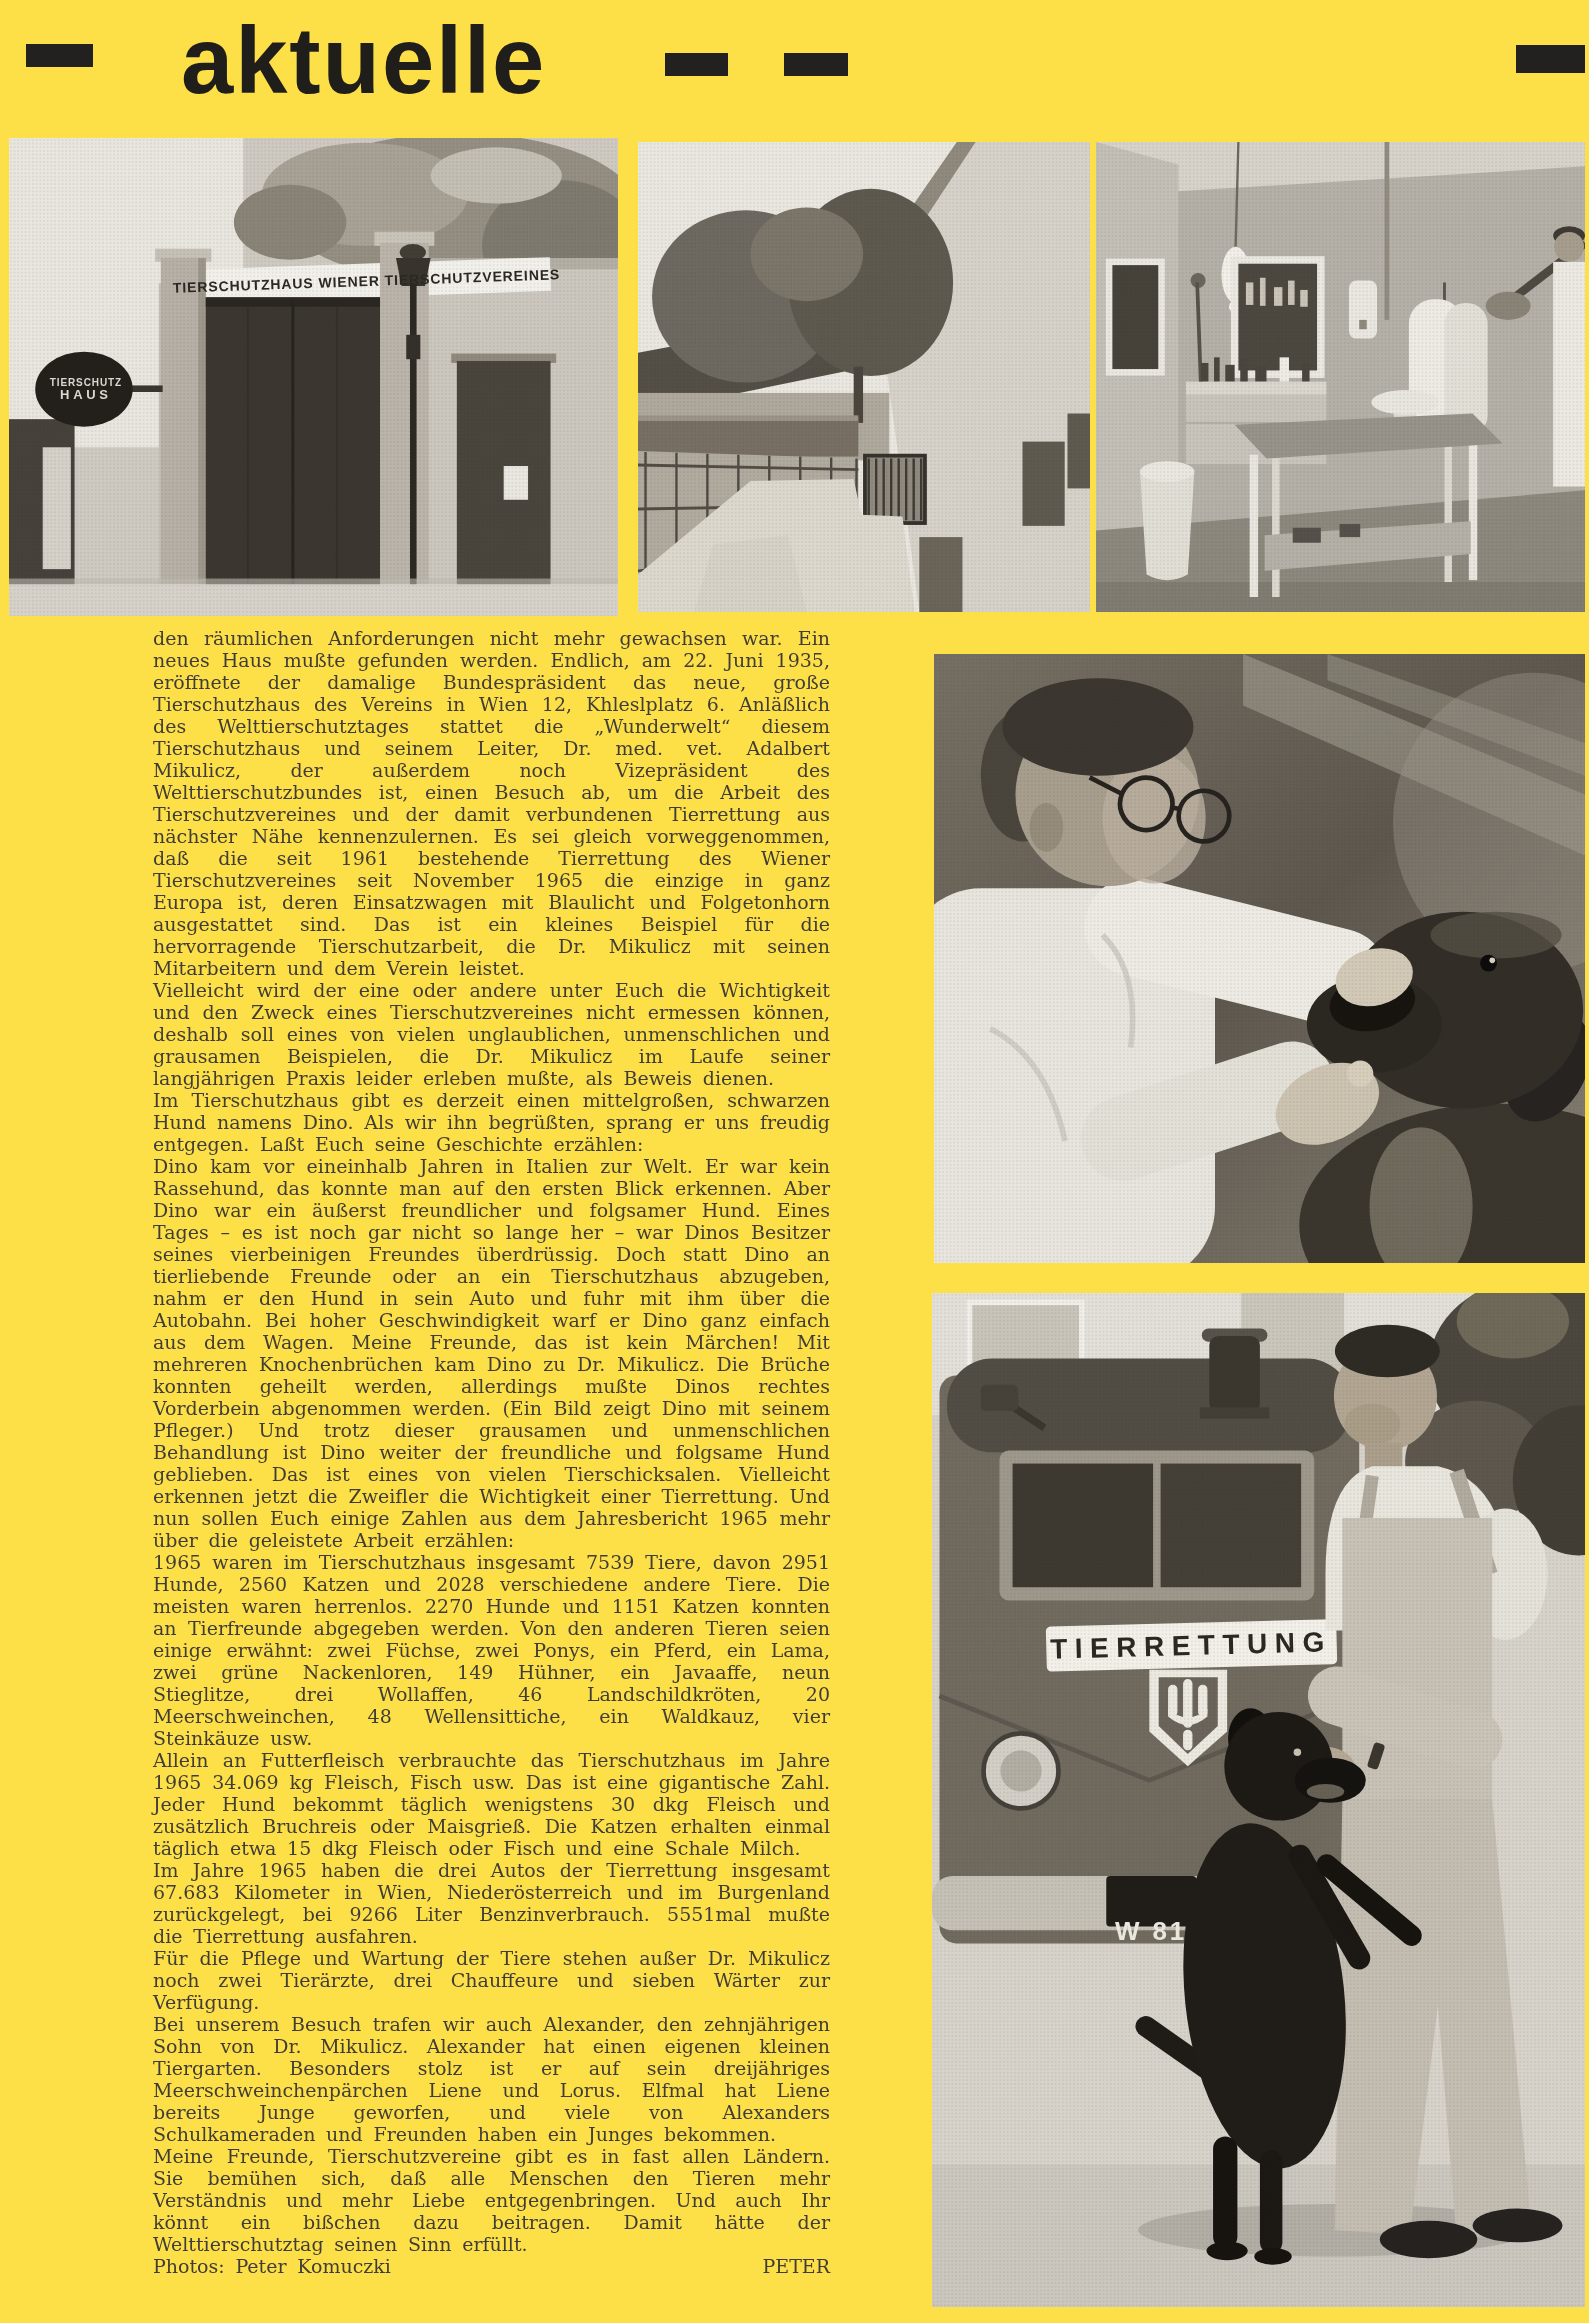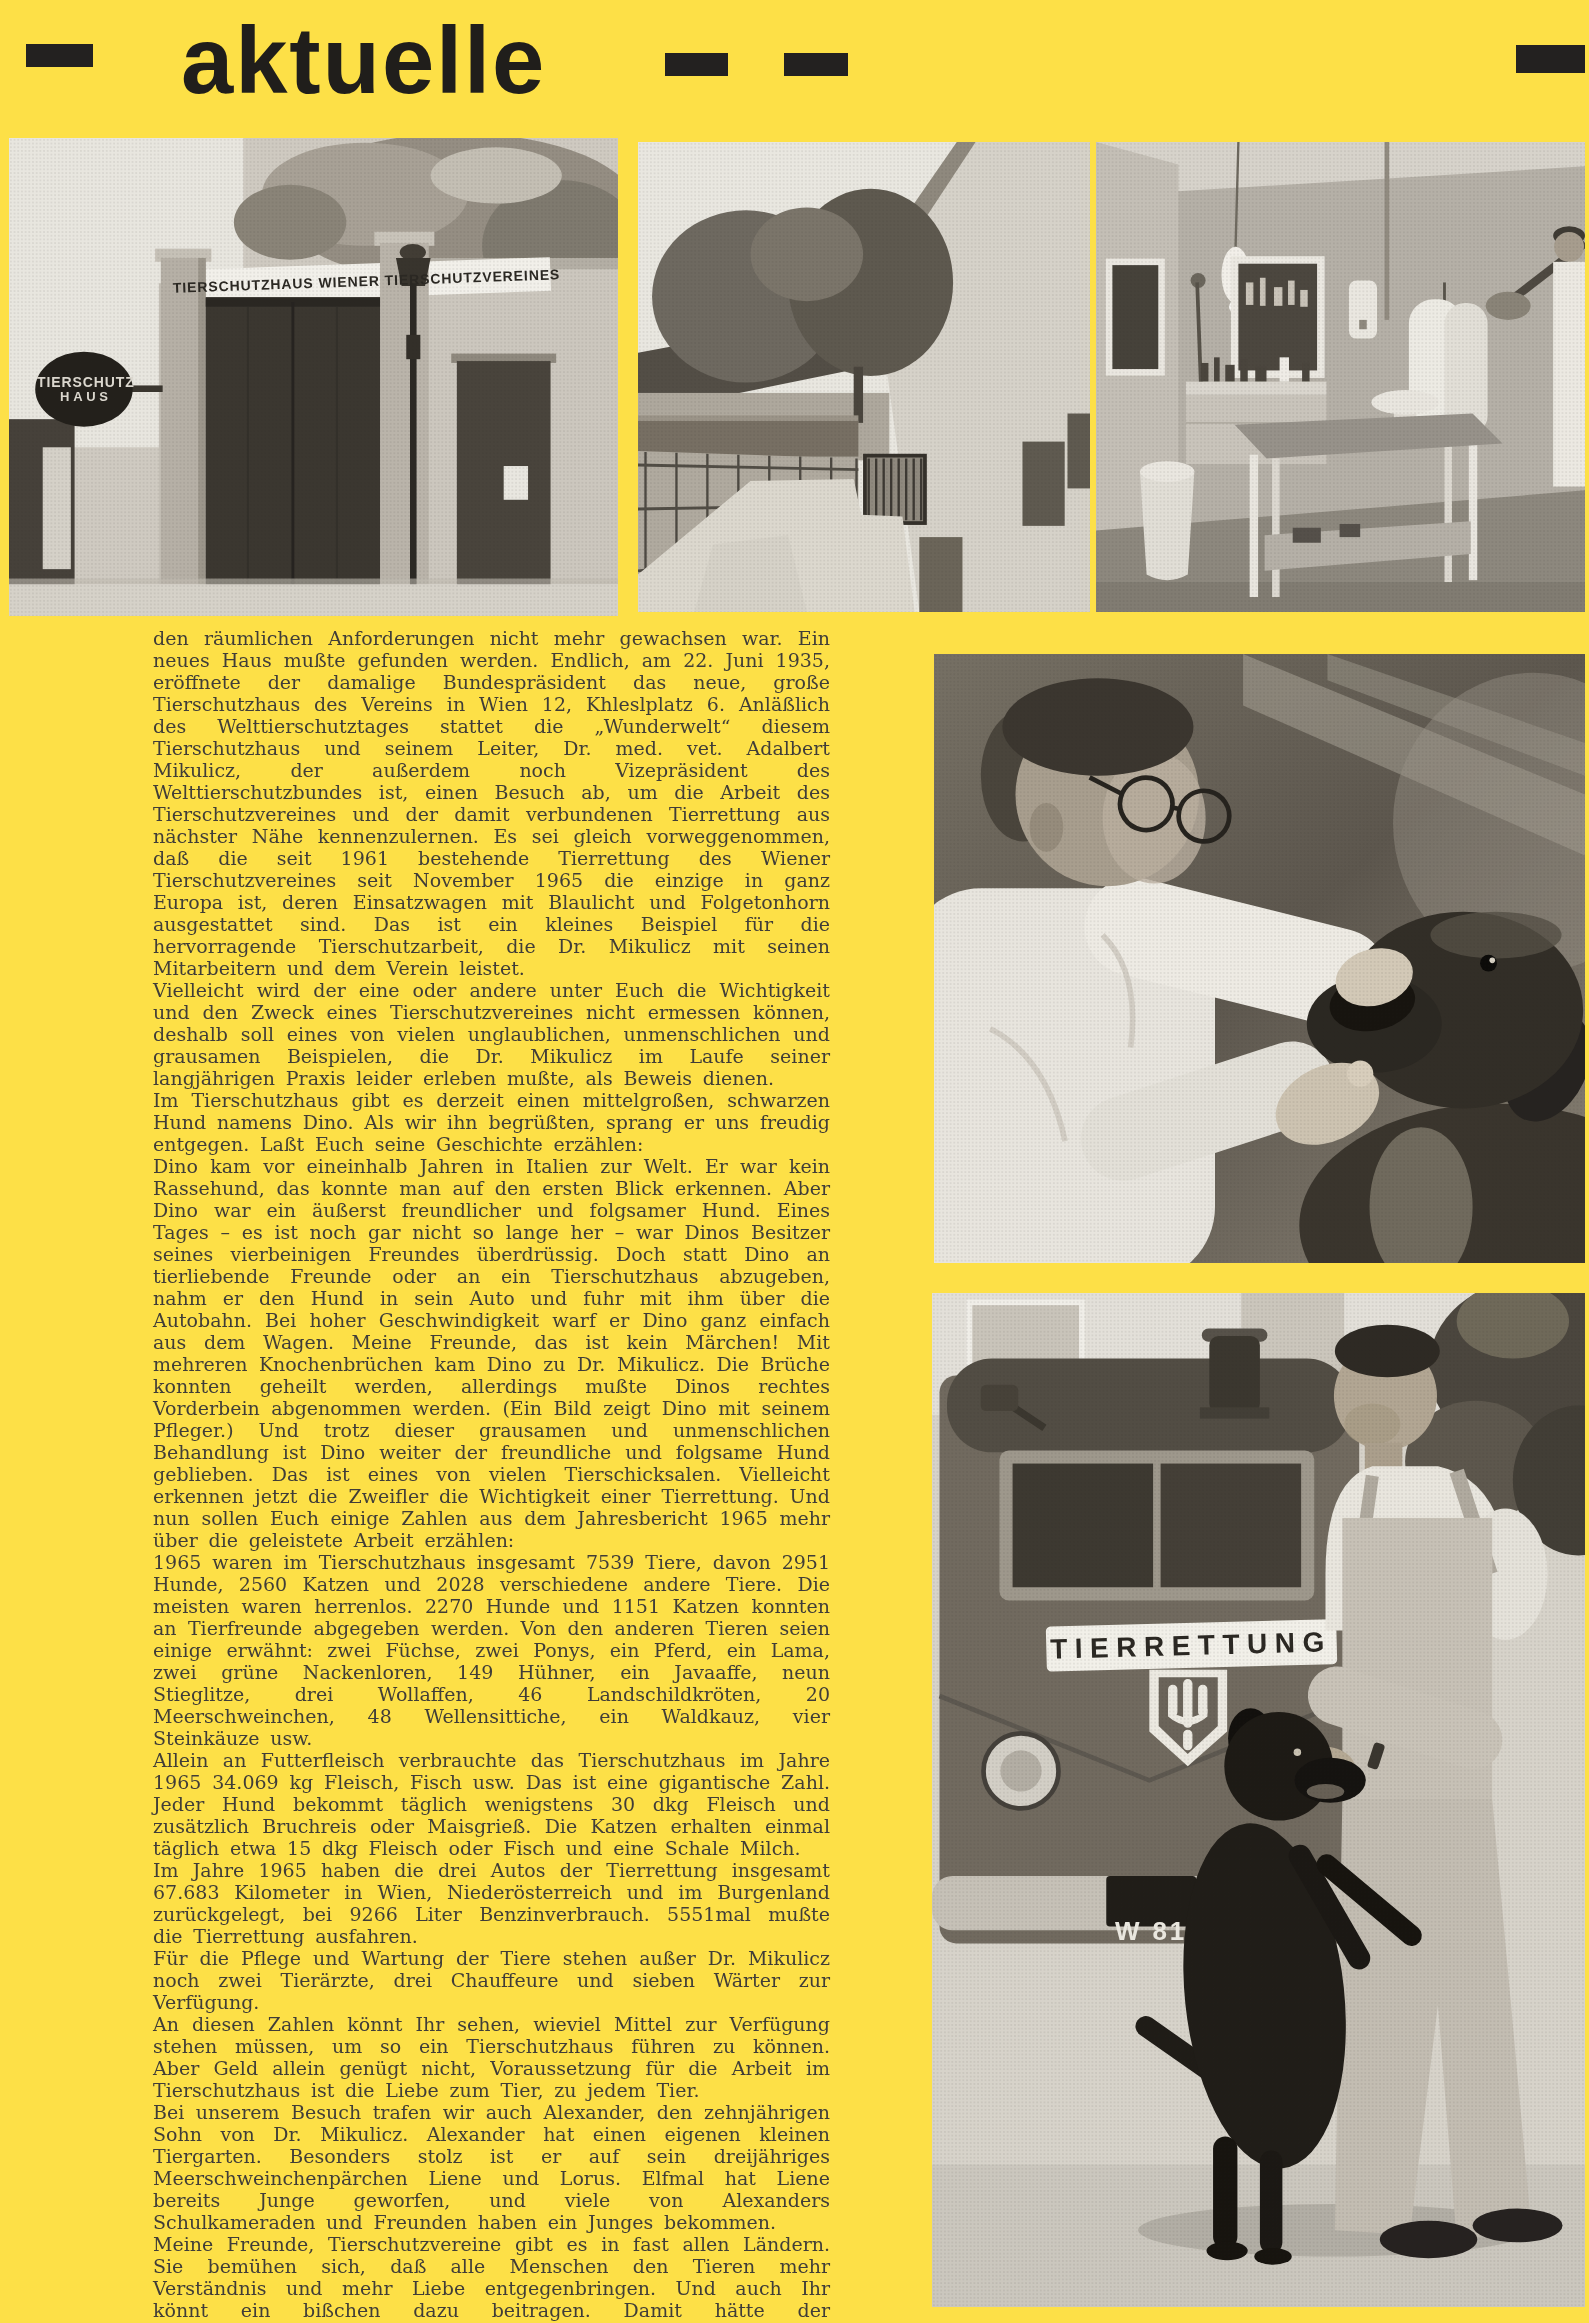--- a/index.html
+++ b/index.html
@@ -30,21 +30,21 @@
   .ph-c{left:1096px;top:142px;width:489px;height:470px;}
   .ph-d{left:934px;top:654px;width:651px;height:609px;}
   .ph-e{left:932px;top:1293px;width:653px;height:1014px;}
 
   .overlay{position:absolute;display:flex;align-items:center;justify-content:center;
     font-family:"Liberation Sans",sans-serif;font-weight:700;z-index:3;}
   .banner-a{left:174px;top:125px;width:367px;height:36px;transform:rotate(-2deg);
     font-size:14px;letter-spacing:0.9px;color:#2b2823;white-space:nowrap;}
   .roundsign{left:36px;top:230px;width:81px;height:43px;flex-direction:column;
     color:#dbd7ce;text-align:center;line-height:1.1;}
-  .roundsign .rs1{font-size:14px;letter-spacing:0.9px;}
+  .roundsign .rs1{font-size:10px;letter-spacing:0.9px;}
   .roundsign .rs2{font-size:13px;letter-spacing:3.7px;}
   .banner-e{left:114px;top:330px;width:290px;height:45px;transform:rotate(-1.5deg);
     font-size:28px;letter-spacing:7.5px;color:#2b2823;white-space:nowrap;}
   .plate-e{left:176px;top:616px;width:86px;height:45px;
     font-size:26px;letter-spacing:2.8px;color:#e9e6de;text-align:center;}
 
   
   .article{position:absolute;left:153px;top:627px;width:677px;color:#403d38;
     font-size:19px;line-height:22px;text-align:justify;word-spacing:4.7px;}
   .article p{margin:0;}
@@ -382,21 +382,20 @@
 
   <main class="article">
     <p>den räumlichen Anforderungen nicht mehr gewachsen war. Ein neues Haus mußte gefunden werden. Endlich, am 22. Juni 1935, eröffnete der damalige Bundespräsident das neue, große Tierschutzhaus des Vereins in Wien 12, Khleslplatz 6. Anläßlich des Welttierschutztages stattet die „Wunderwelt“ diesem Tierschutzhaus und seinem Leiter, Dr. med. vet. Adalbert Mikulicz, der außerdem noch Vizepräsident des Welttierschutzbundes ist, einen Besuch ab, um die Arbeit des Tierschutzvereines und der damit verbundenen Tierrettung aus nächster Nähe kennenzulernen. Es sei gleich vorweggenommen, daß die seit 1961 bestehende Tierrettung des Wiener Tierschutzvereines seit November 1965 die einzige in ganz Europa ist, deren Einsatzwagen mit Blaulicht und Folgetonhorn ausgestattet sind. Das ist ein kleines Beispiel für die hervorragende Tierschutzarbeit, die Dr. Mikulicz mit seinen Mitarbeitern und dem Verein leistet.</p>
     <p>Vielleicht wird der eine oder andere unter Euch die Wichtigkeit und den Zweck eines Tierschutzvereines nicht ermessen können, deshalb soll eines von vielen unglaublichen, unmenschlichen und grausamen Beispielen, die Dr. Mikulicz im Laufe seiner langjährigen Praxis leider erleben mußte, als Beweis dienen.</p>
     <p>Im Tierschutzhaus gibt es derzeit einen mittelgroßen, schwarzen Hund namens Dino. Als wir ihn begrüßten, sprang er uns freudig entgegen. Laßt Euch seine Geschichte erzählen:</p>
     <p>Dino kam vor eineinhalb Jahren in Italien zur Welt. Er war kein Rassehund, das konnte man auf den ersten Blick erkennen. Aber Dino war ein äußerst freundlicher und folgsamer Hund. Eines Tages – es ist noch gar nicht so lange her – war Dinos Besitzer seines vierbeinigen Freundes überdrüssig. Doch statt Dino an tierliebende Freunde oder an ein Tierschutzhaus abzugeben, nahm er den Hund in sein Auto und fuhr mit ihm über die Autobahn. Bei hoher Geschwindigkeit warf er Dino ganz einfach aus dem Wagen. Meine Freunde, das ist kein Märchen! Mit mehreren Knochenbrüchen kam Dino zu Dr. Mikulicz. Die Brüche konnten geheilt werden, allerdings mußte Dinos rechtes Vorderbein abgenommen werden. (Ein Bild zeigt Dino mit seinem Pfleger.) Und trotz dieser grausamen und unmenschlichen Behandlung ist Dino weiter der freundliche und folgsame Hund geblieben. Das ist eines von vielen Tierschicksalen. Vielleicht erkennen jetzt die Zweifler die Wichtigkeit einer Tierrettung. Und nun sollen Euch einige Zahlen aus dem Jahresbericht 1965 mehr über die geleistete Arbeit erzählen:</p>
     <p>1965 waren im Tierschutzhaus insgesamt 7539 Tiere, davon 2951 Hunde, 2560 Katzen und 2028 verschiedene andere Tiere. Die meisten waren herrenlos. 2270 Hunde und 1151 Katzen konnten an Tierfreunde abgegeben werden. Von den anderen Tieren seien einige erwähnt: zwei Füchse, zwei Ponys, ein Pferd, ein Lama, zwei grüne Nackenloren, 149 Hühner, ein Javaaffe, neun Stieglitze, drei Wollaffen, 46 Landschildkröten, 20 Meerschweinchen, 48 Wellensittiche, ein Waldkauz, vier Steinkäuze usw.</p>
     <p>Allein an Futterfleisch verbrauchte das Tierschutzhaus im Jahre 1965 34.069 kg Fleisch, Fisch usw. Das ist eine gigantische Zahl. Jeder Hund bekommt täglich wenigstens 30 dkg Fleisch und zusätzlich Bruchreis oder Maisgrieß. Die Katzen erhalten einmal täglich etwa 15 dkg Fleisch oder Fisch und eine Schale Milch.</p>
     <p>Im Jahre 1965 haben die drei Autos der Tierrettung insgesamt 67.683 Kilometer in Wien, Niederösterreich und im Burgenland zurückgelegt, bei 9266 Liter Benzinverbrauch. 5551mal mußte die Tierrettung ausfahren.</p>
     <p>Für die Pflege und Wartung der Tiere stehen außer Dr. Mikulicz noch zwei Tierärzte, drei Chauffeure und sieben Wärter zur Verfügung.</p>
-    <p>An diesen Zahlen könnt Ihr sehen, wieviel Mittel zur Verfügung stehen müssen, um so ein Tierschutzhaus führen zu können. Aber Geld allein genügt nicht, Voraussetzung für die Arbeit im Tierschutzhaus ist die Liebe zum Tier, zu jedem Tier.</p>
     <p>Bei unserem Besuch trafen wir auch Alexander, den zehnjährigen Sohn von Dr. Mikulicz. Alexander hat einen eigenen kleinen Tiergarten. Besonders stolz ist er auf sein dreijähriges Meerschweinchenpärchen Liene und Lorus. Elfmal hat Liene bereits Junge geworfen, und viele von Alexanders Schulkameraden und Freunden haben ein Junges bekommen.</p>
     <p>Meine Freunde, Tierschutzvereine gibt es in fast allen Ländern. Sie bemühen sich, daß alle Menschen den Tieren mehr Verständnis und mehr Liebe entgegenbringen. Und auch Ihr könnt ein bißchen dazu beitragen. Damit hätte der Welttierschutztag seinen Sinn erfüllt.</p>
     <div class="credit">
       <span>Photos: Peter Komuczki</span>
       <span>PETER</span>
     </div>
   </main>
 
 </div>
 

